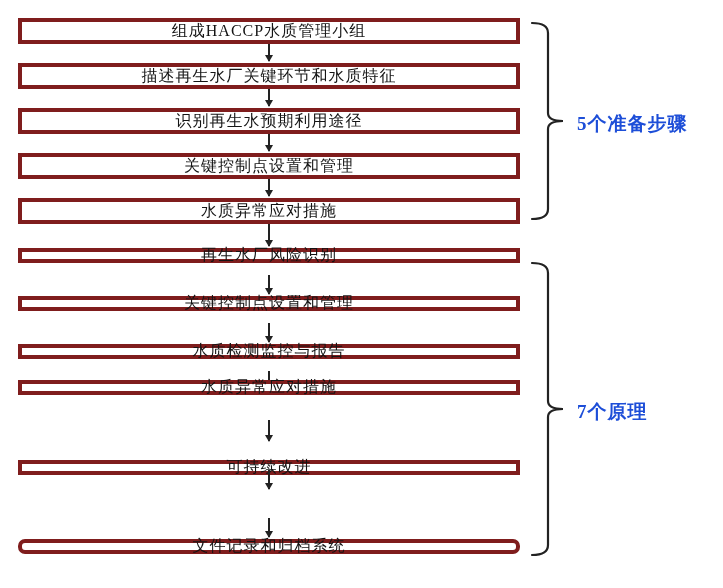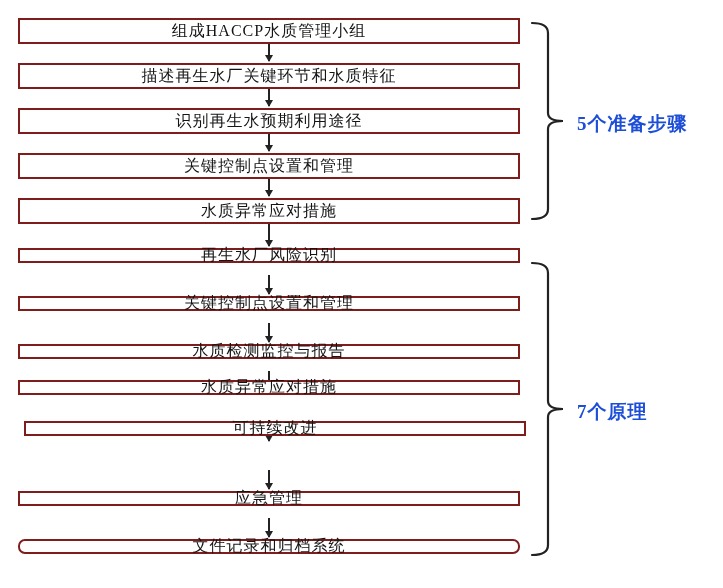--- a/index.html
+++ b/index.html
@@ -13,42 +13,42 @@
     height: 588px;
     background: #ffffff;
     font-family: "Liberation Serif", "DejaVu Serif", serif;
     overflow: hidden;
   }
   .box {
     position: absolute;
     left: 18px;
     width: 502px;
     box-sizing: border-box;
-    border: 2px solid #7f1d1d;
+    border: 4px solid #7f1d1d;
     background: #ffffff;
     display: flex;
     align-items: center;
     justify-content: center;
     font-size: 16px;
     letter-spacing: 1px;
     color: #141414;
     white-space: nowrap;
   }
   .g1 { height: 26px; }
   .g2 { height: 15px; }
   .b1  { top: 18px; }
   .b2  { top: 63px; }
   .b3  { top: 108px; }
   .b4  { top: 153px; }
   .b5  { top: 198px; }
   .b6  { top: 248px; }
   .b7  { top: 296px; }
   .b8  { top: 344px; }
   .b9  { top: 380px; }
-  .b10 { top: 421px; margin-left: 6px; }
+  .b10 { top: 460px; }
   .b11 { top: 491px; }
   .b12 { top: 539px; border-radius: 7px; }
 
   .arrow {
     position: absolute;
     left: 268px;
     width: 2px;
     background: #222222;
   }
   .arrow::after {
@@ -112,21 +112,20 @@
   <div class="box g2 b6">再生水厂风险识别</div>
   <div class="arrow a6"></div>
   <div class="box g2 b7">关键控制点设置和管理</div>
   <div class="arrow a7"></div>
   <div class="box g2 b8">水质检测监控与报告</div>
   <div class="arrow a8"></div>
   <div class="box g2 b9">水质异常应对措施</div>
   <div class="arrow a9"></div>
   <div class="box g2 b10">可持续改进</div>
   <div class="arrow a10"></div>
-  <div class="box g2 b11">应急管理</div>
   <div class="arrow a11"></div>
   <div class="box g2 b12">文件记录和归档系统</div>
 
   <svg class="brace brace1" width="38" height="204" viewBox="0 0 38 204">
     <path d="M 2 3 Q 18 3 18 13 L 18 93 Q 18 101 33 101 Q 18 101 18 109 L 18 189 Q 18 199 2 199" fill="none" stroke="#222222" stroke-width="2.2" stroke-linecap="round"></path>
   </svg>
   <div class="group-label gl1">5个准备步骤</div>
 
   <svg class="brace brace2" width="38" height="300" viewBox="0 0 38 300">
     <path d="M 2 3 Q 18 3 18 13 L 18 141 Q 18 149 33 149 Q 18 149 18 157 L 18 285 Q 18 295 2 295" fill="none" stroke="#222222" stroke-width="2.2" stroke-linecap="round"></path>

